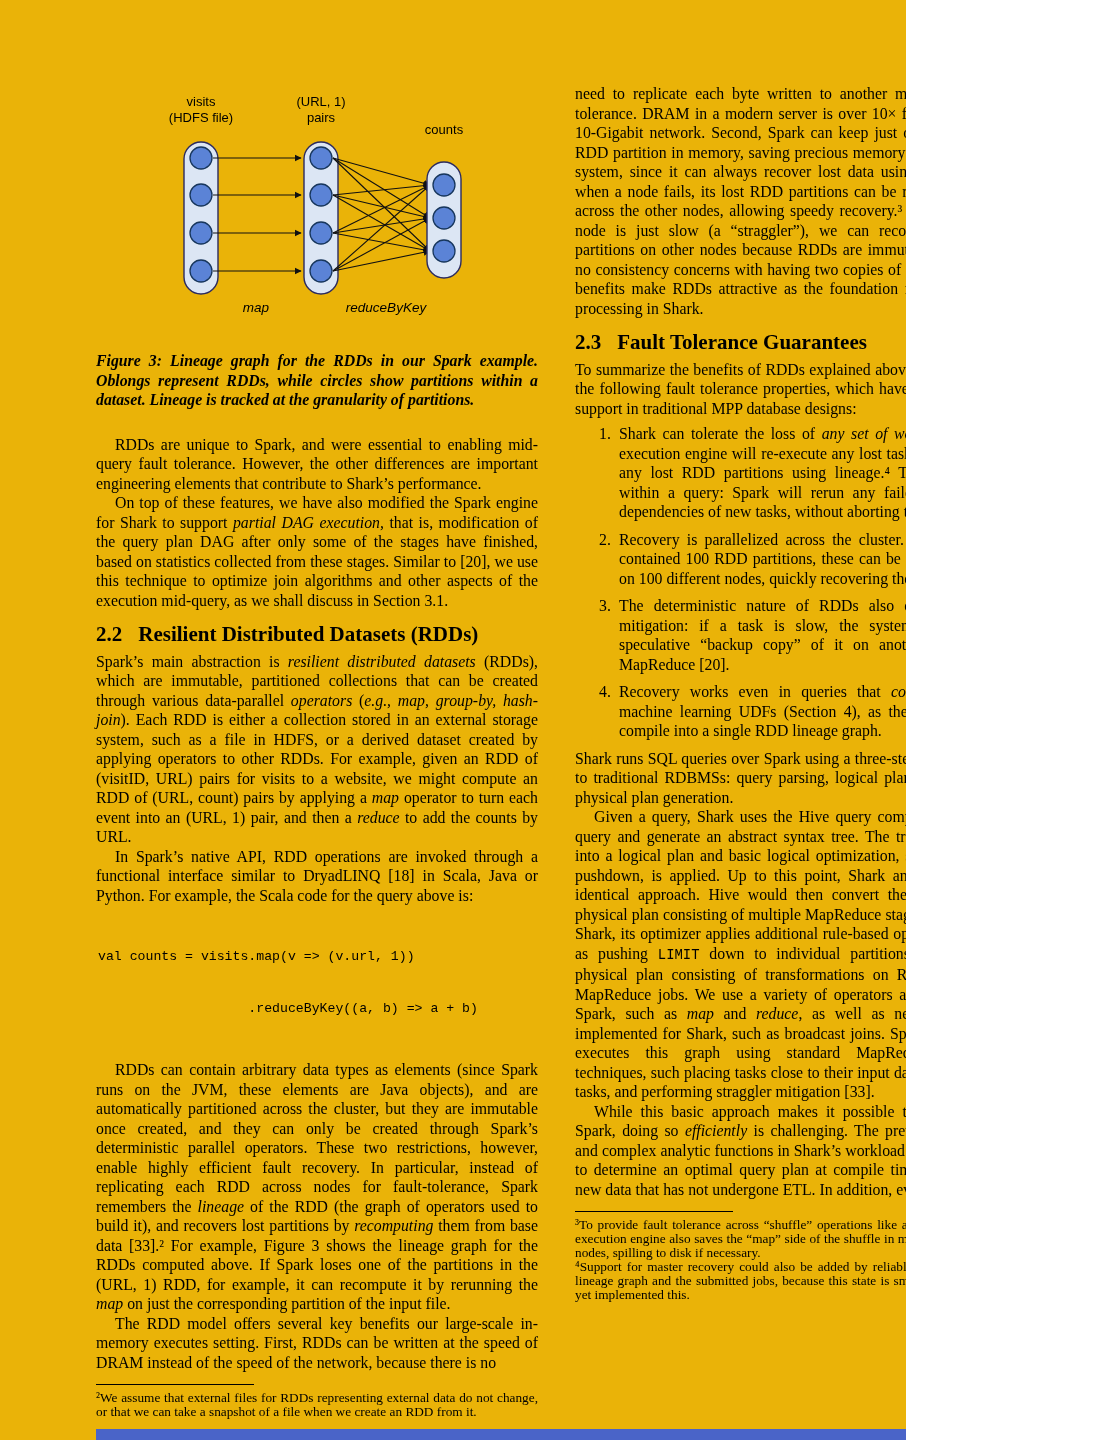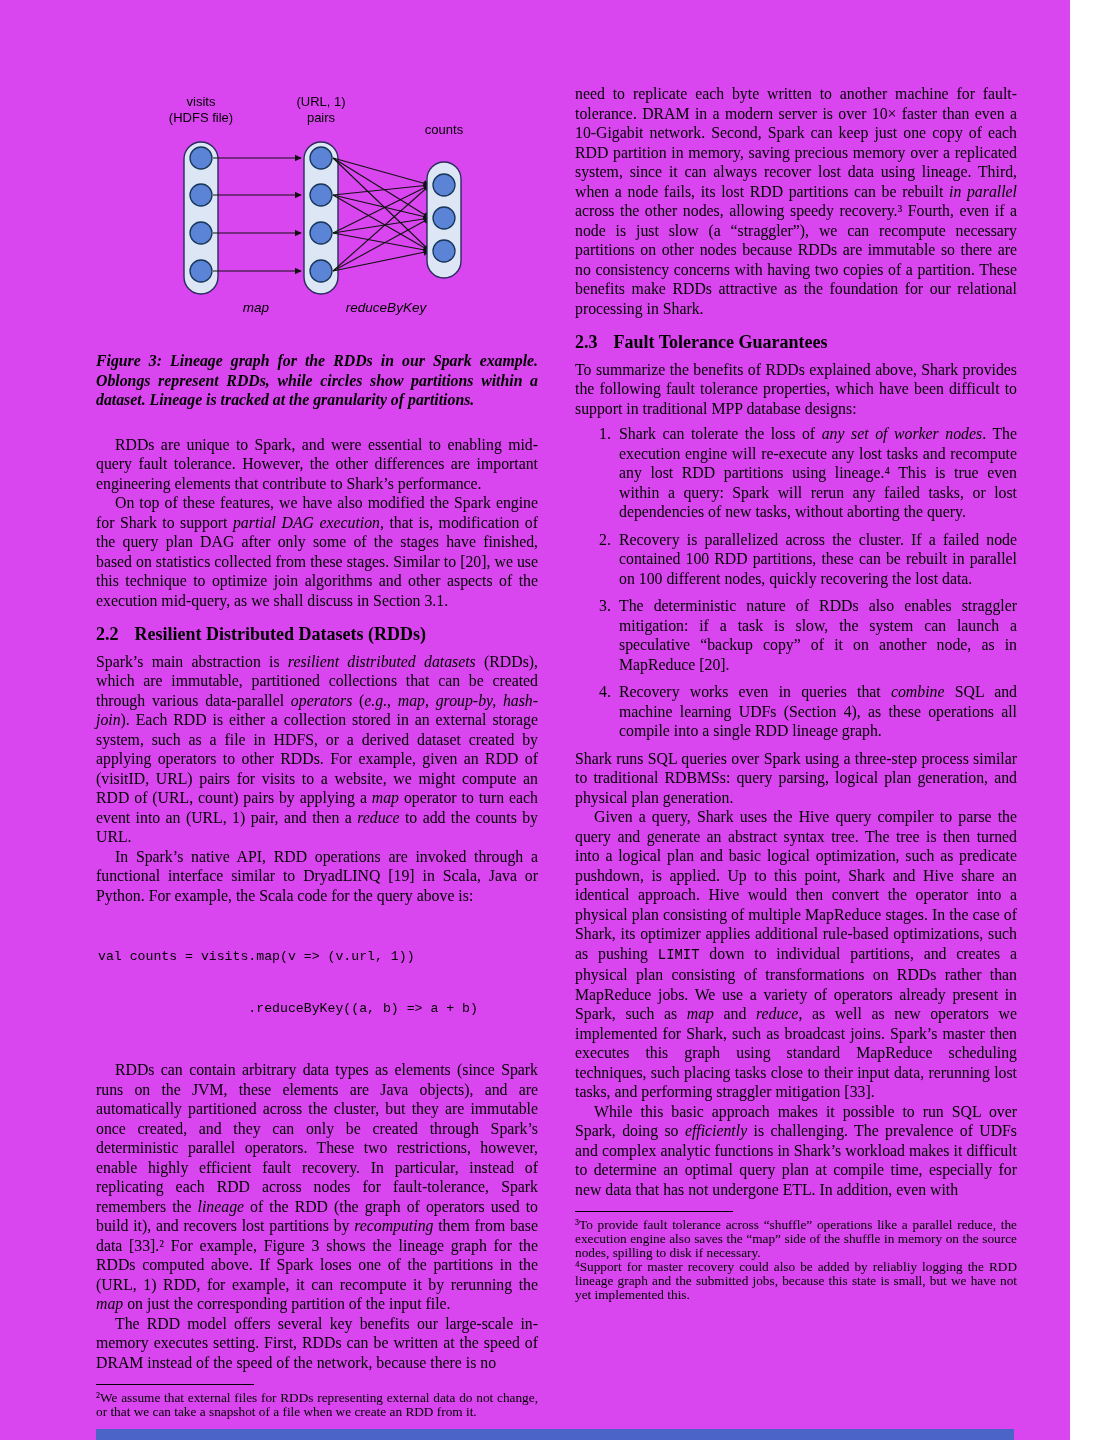--- a/index.html
+++ b/index.html
@@ -1,30 +1,30 @@
 <!DOCTYPE html>
 <html><head>
 <meta charset="utf-8">
 <style>
   * { margin: 0; padding: 0; box-sizing: border-box; }
   html, body { background: #ffffff; }
   body { font-family: "Liberation Serif", serif; color: #000; }
-  .page { position: relative; width: 1070px; height: 1440px; background: #d946ef; overflow: hidden; }
+  .page { position: relative; width: 906px; height: 1440px; background: #eab308; overflow: hidden; }
 
   .col { position: absolute; width: 442px; font-size: 15.8px; line-height: 19.5px; text-align: justify; }
   .col-left  { left: 96px;  top: 90px; }
   .col-right { left: 575px; top: 84px; }
 
   p { margin: 0; }
   p.indent { text-indent: 19px; }
 
   .i    { font-style: italic; }
   .code { font-family: "Liberation Mono", monospace; font-size: 0.88em; }
 
-  .h2 { font-weight: bold; font-size: 18px; margin: 15px 0 7px 0; text-align: left; }
+  .h2 { font-weight: bold; font-size: 21px; margin: 15px 0 7px 0; text-align: left; }
   .h2 .num { display: inline-block; margin-right: 16px; }
 
   .caption { font-weight: bold; margin-top: 29px; margin-bottom: 25px; font-style: italic; }
 
   .codeblock { font-family: "Liberation Mono", monospace; font-size: 13.2px; line-height: 17.4px;
                white-space: pre; margin: 8px 0 8px 2px; text-align: left; }
 
   .list { margin: 6px 0 4px 0; }
   .li { display: flex; margin: 0 0 8px 24px; }
   .li .num { width: 20px; flex: none; }
@@ -115,21 +115,21 @@
     <p class="caption">Figure 3: Lineage graph for the RDDs in our Spark example. Oblongs represent RDDs, while circles show partitions within a dataset. Lineage is tracked at the granularity of partitions.</p>
 
     <p class="indent">RDDs are unique to Spark, and were essential to enabling mid-query fault tolerance. However, the other differences are important engineering elements that contribute to Shark’s performance.</p>
     <p class="indent">On top of these features, we have also modified the Spark engine for Shark to support <span class="i">partial DAG execution,</span> that is, modification of the query plan DAG after only some of the stages have finished, based on statistics collected from these stages. Similar to [20], we use this technique to optimize join algorithms and other aspects of the execution mid-query, as we shall discuss in Section 3.1.</p>
 
     <div class="h2">
       <span class="num">2.2</span><span>Resilient Distributed Datasets (RDDs)</span>
     </div>
 
     <p>Spark’s main abstraction is <span class="i">resilient distributed datasets</span> (RDDs), which are immutable, partitioned collections that can be created through various data-parallel <span class="i">operators</span> (<span class="i">e.g., map, group-by, hash-join</span>). Each RDD is either a collection stored in an external storage system, such as a file in HDFS, or a derived dataset created by applying operators to other RDDs. For example, given an RDD of (visitID, URL) pairs for visits to a website, we might compute an RDD of (URL, count) pairs by applying a <span class="i">map</span> operator to turn each event into an (URL, 1) pair, and then a <span class="i">reduce</span> to add the counts by URL.</p>
-    <p class="indent">In Spark’s native API, RDD operations are invoked through a functional interface similar to DryadLINQ [19] in Scala, Java or Python. For example, the Scala code for the query above is:</p>
+    <p class="indent">In Spark’s native API, RDD operations are invoked through a functional interface similar to DryadLINQ [18] in Scala, Java or Python. For example, the Scala code for the query above is:</p>
 
     <div class="codeblock">
       <div>val counts = visits.map(v =&gt; (v.url, 1))</div>
       <div>                   .reduceByKey((a, b) =&gt; a + b)</div>
     </div>
 
     <p class="indent">RDDs can contain arbitrary data types as elements (since Spark runs on the JVM, these elements are Java objects), and are automatically partitioned across the cluster, but they are immutable once created, and they can only be created through Spark’s deterministic parallel operators. These two restrictions, however, enable highly efficient fault recovery. In particular, instead of replicating each RDD across nodes for fault-tolerance, Spark remembers the <span class="i">lineage</span> of the RDD (the graph of operators used to build it), and recovers lost partitions by <span class="i">recomputing</span> them from base data [33].² For example, Figure 3 shows the lineage graph for the RDDs computed above. If Spark loses one of the partitions in the (URL, 1) RDD, for example, it can recompute it by rerunning the <span class="i">map</span> on just the corresponding partition of the input file.</p>
     <p class="indent">The RDD model offers several key benefits our large-scale in-memory executes setting. First, RDDs can be written at the speed of DRAM instead of the speed of the network, because there is no</p>
 
     <div class="footnotes">

